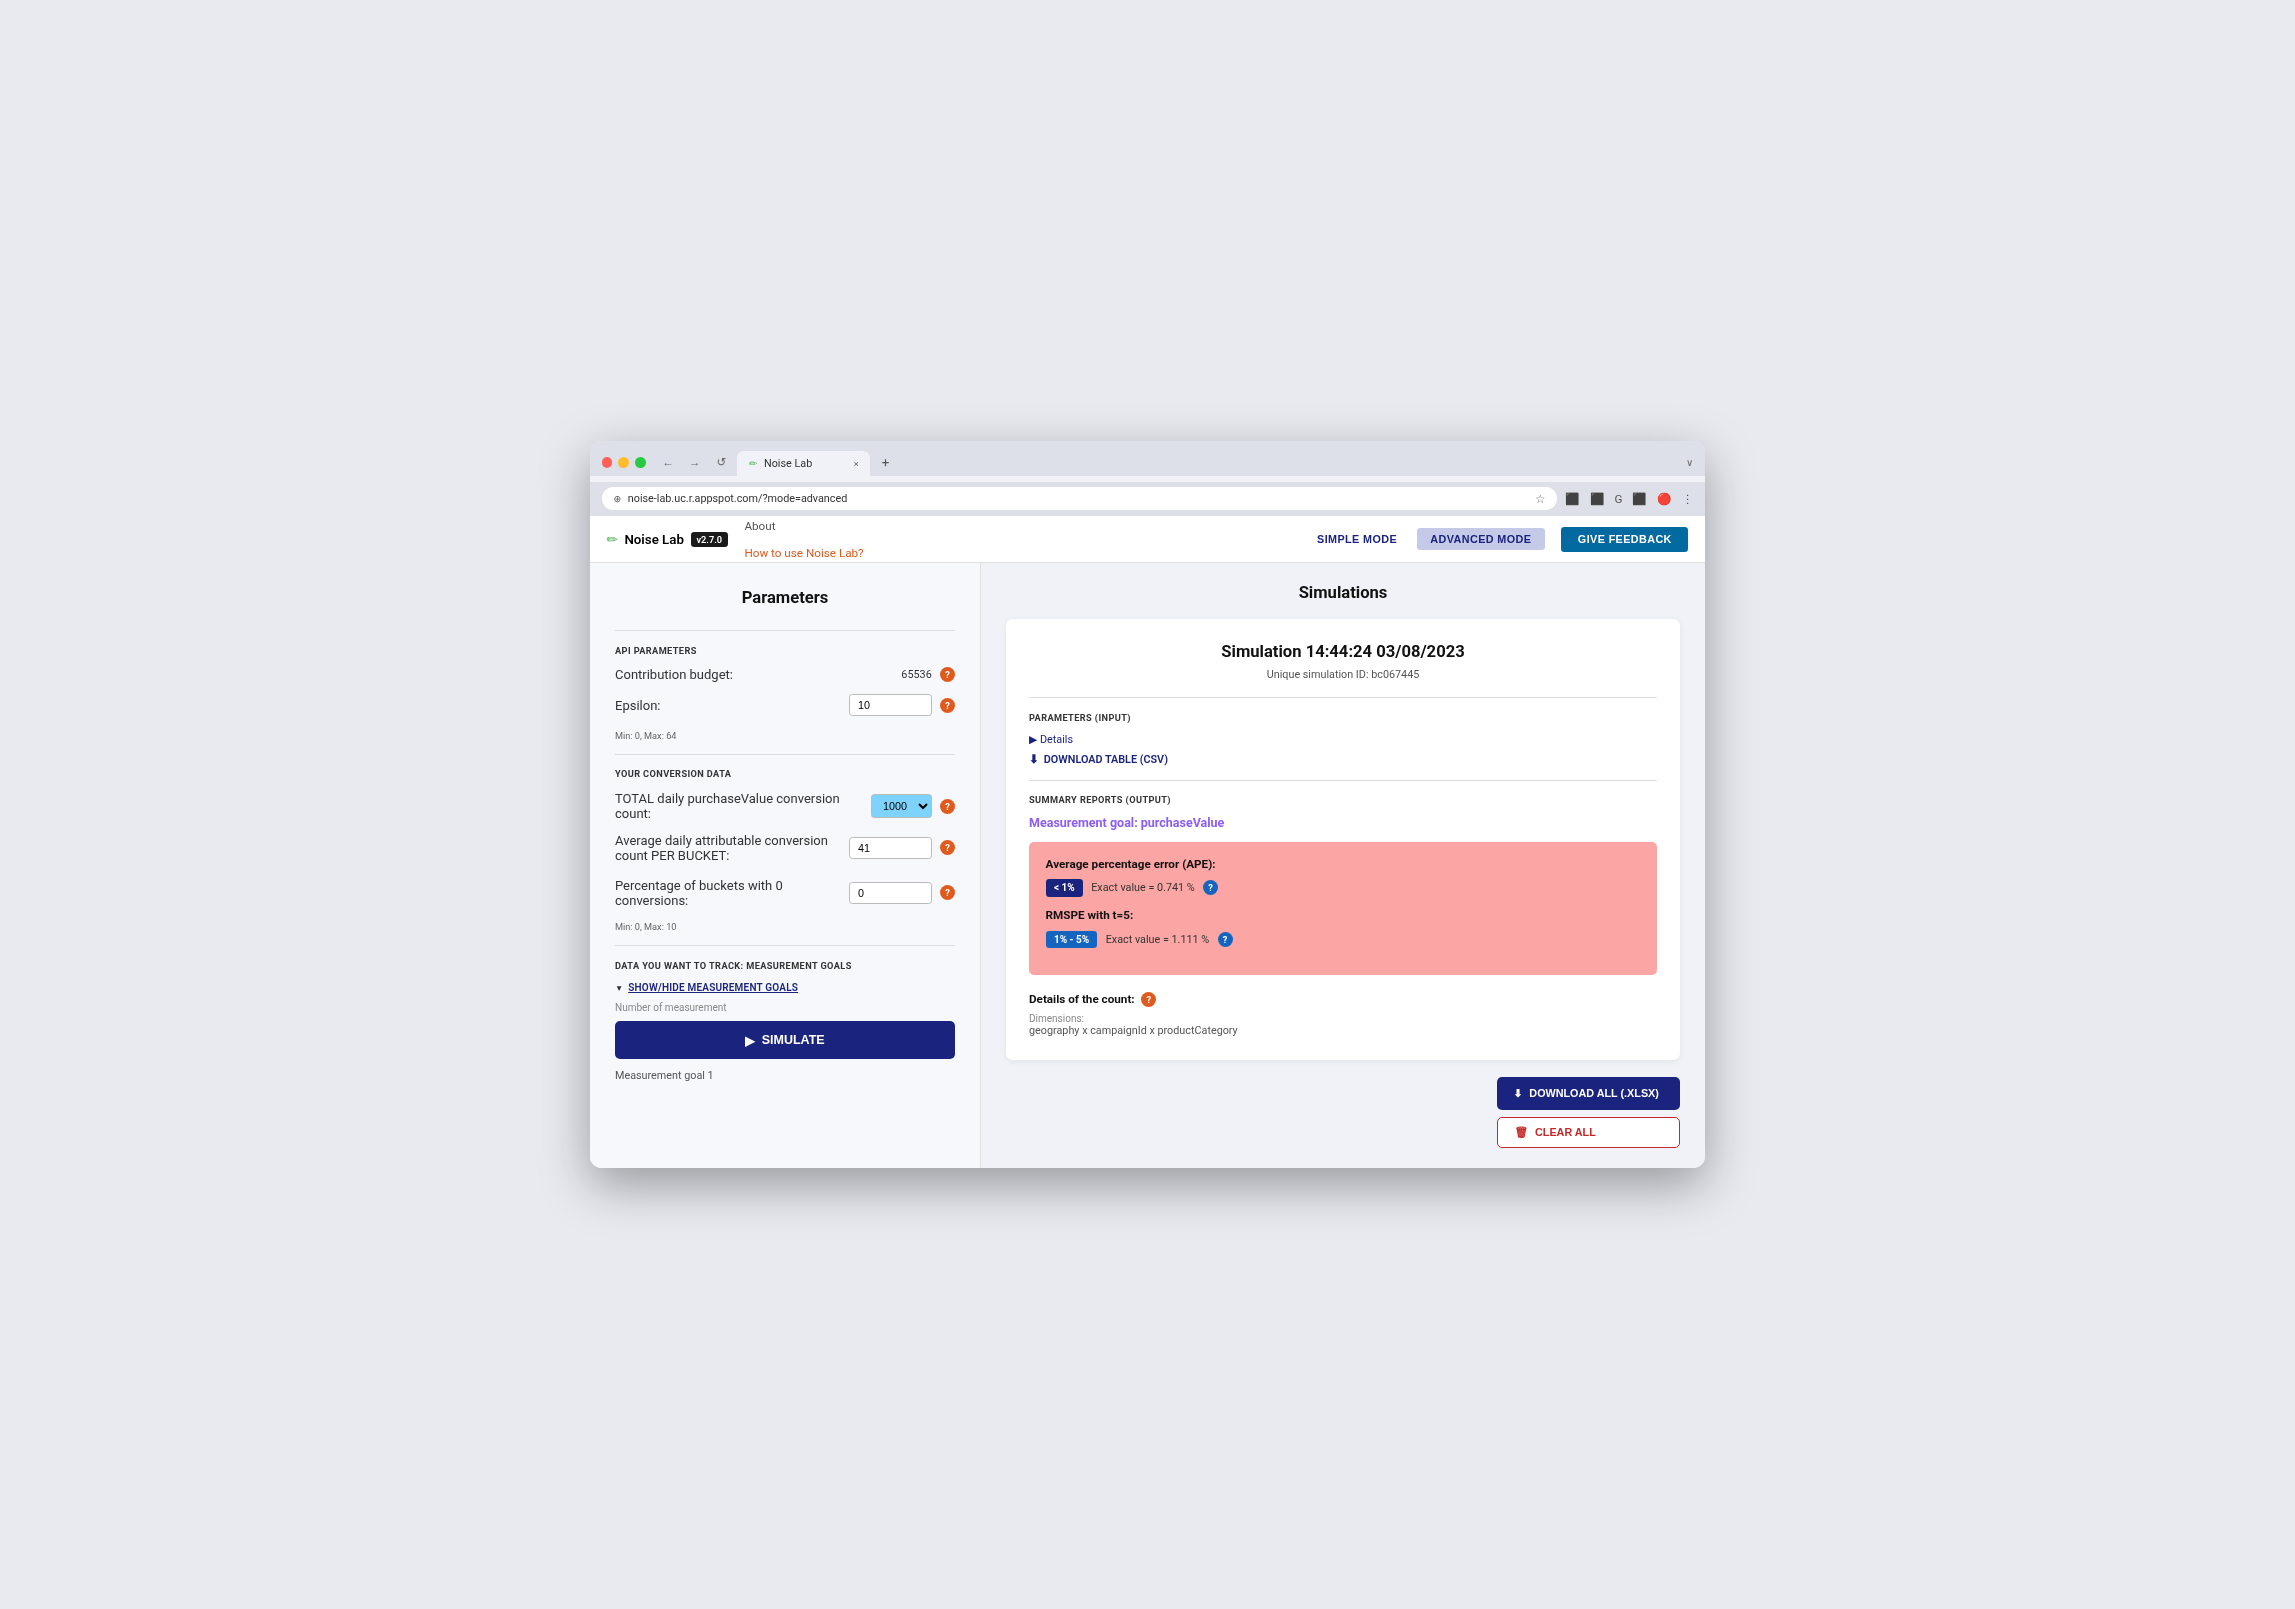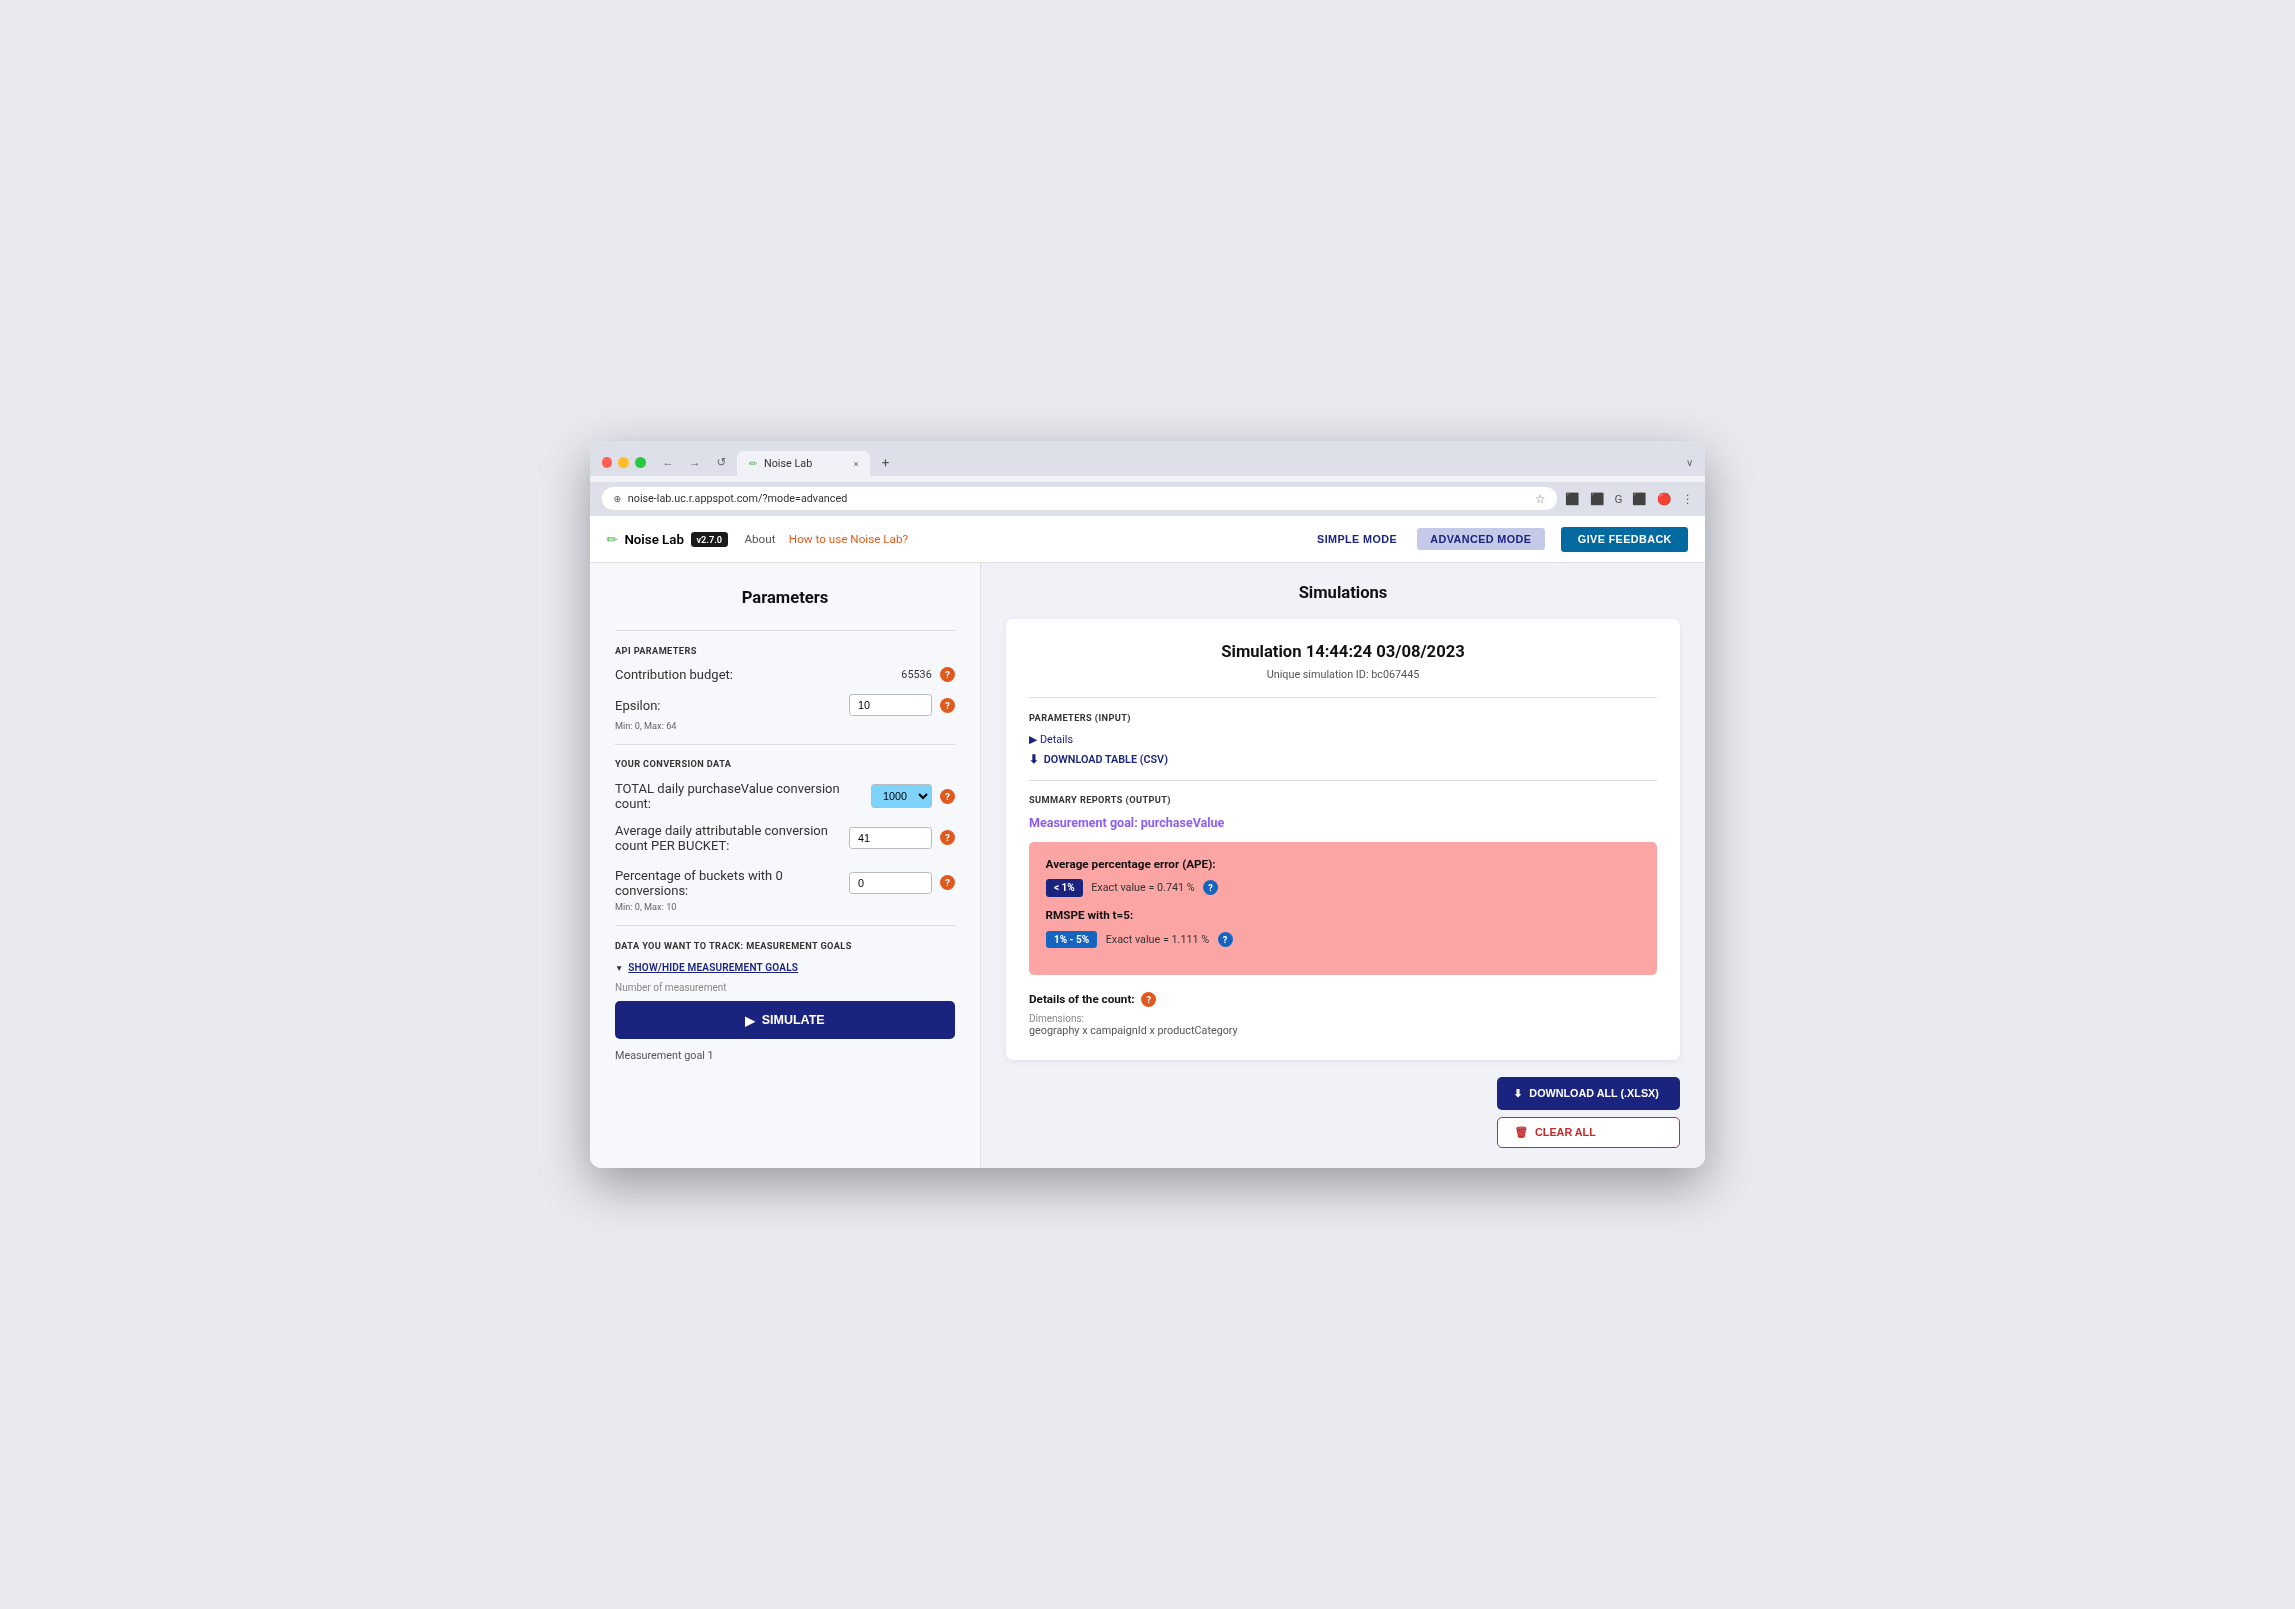--- a/index.html
+++ b/index.html
@@ -155,20 +155,21 @@
       color: white;
       font-size: 9.2px;
       padding: 1.7px 5.8px;
       border-radius: 3.3px;
       font-weight: 600;
     }
     .header-links {
       display: flex;
       gap: 13.3px;
       margin-right: auto;
+      flex-direction: column;
     }
     .header-link-about { color: #555; font-size: 11.7px; text-decoration: none; cursor: pointer; }
     .header-link-how { color: #e05a1e; font-size: 11.7px; text-decoration: none; cursor: pointer; }
     .header-mode-btns {
       display: flex;
       gap: 6.7px;
       margin-right: 16.6px;
     }
     .mode-btn {
       padding: 5px 13.3px;
@@ -259,21 +260,21 @@
       border: 0.8px solid #bbb;
       border-radius: 3.3px;
       padding: 4.2px 8.3px;
       font-size: 10.8px;
       width: 83px;
       background: white;
     }
     .input-hint {
       font-size: 9.2px;
       color: #666;
-      margin-top: 0;
+      margin-top: 10px;
     }
 
     .param-col {
       display: flex;
       flex-direction: column;
       margin-bottom: 11.7px;
     }
     .param-col .param-top {
       display: flex;
       align-items: center;

